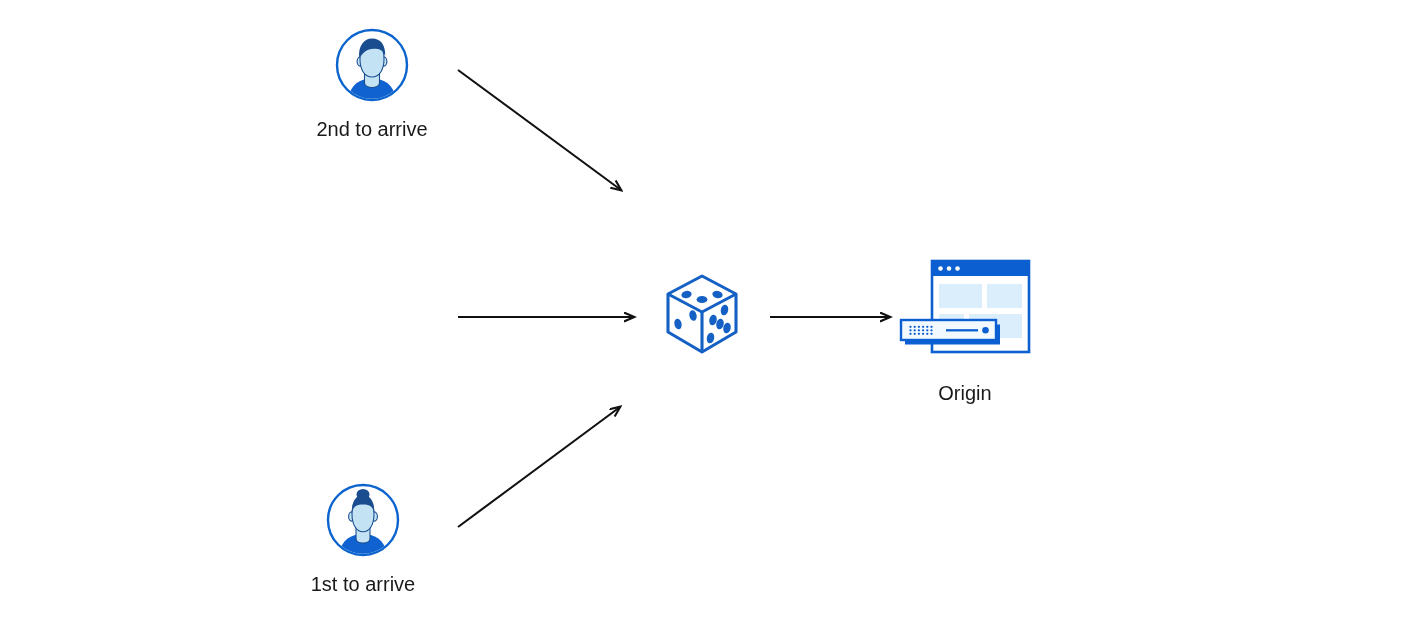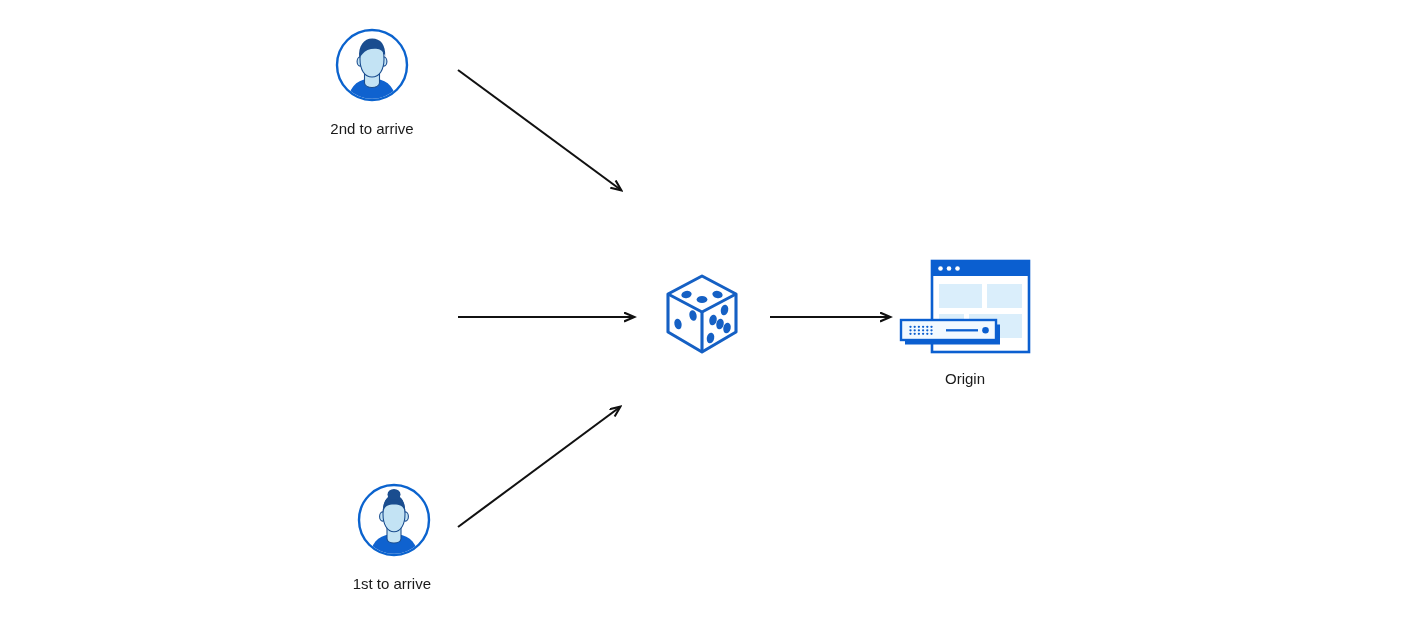--- a/index.html
+++ b/index.html
@@ -18,31 +18,31 @@
     background: #ffffff;
     overflow: hidden;
   }
   .node {
     position: absolute;
     display: flex;
     flex-direction: column;
     align-items: center;
   }
   .node-label {
-    font-size: 15px;
+    font-size: 20px;
     line-height: 26px;
     color: #1a1a1a;
     white-space: nowrap;
     font-weight: 400;
   }
   .avatar-node .node-label {
     margin-top: 14px;
   }
   .origin-node .node-label {
-    margin-top: 8px;
+    margin-top: 22px;
   }
   .avatar-icon {
     width: 74px;
     height: 74px;
     display: block;
   }
   .dice-icon {
     width: 88px;
     height: 88px;
     display: block;
@@ -98,21 +98,21 @@
         <ellipse cx="25.2" cy="33.5" rx="3.1" ry="4.6" fill="#c3e3f4" stroke="#1a4d8f" stroke-width="1.1"></ellipse>
         <ellipse cx="48.8" cy="33.5" rx="3.1" ry="4.6" fill="#c3e3f4" stroke="#1a4d8f" stroke-width="1.1"></ellipse>
         <path d="M25 31 C25 17.5 31 11.5 37 11.5 C43 11.5 49 17.5 49 31 C49 41.5 44.5 49 37 49 C29.5 49 25 41.5 25 31 Z" fill="#c3e3f4" stroke="#1a4d8f" stroke-width="1.1"></path>
         <path d="M24.2 29.5 C23 18 29 10.5 37.2 10.5 C45.5 10.5 50.8 16.8 50.2 28.5 C49.2 25 47 21.5 42.5 21 C36 20.2 30.5 22.2 27.5 26 C26.4 27.4 25.2 28.6 24.2 29.5 Z" fill="#1a4d8f"></path>
       </g>
     </svg>
     <div class="node-label">2nd to arrive</div>
   </div>
 
 
-  <div class="node avatar-node" style="left:281px; top:483px; width:150px;align-items:flex-end;">
+  <div class="node avatar-node" style="left:288px; top:483px; width:150px;">
     <svg class="avatar-icon" viewBox="0 0 74 74">
       <circle cx="37" cy="37" r="35" fill="#ffffff" stroke="#0b63ce" stroke-width="2.4"></circle>
       <clipPath id="clipC">
           <circle cx="37" cy="37" r="33.8"></circle>
         </clipPath>
       <g clip-path="url(#clipC)">
         <path d="M13 76 C13 58.5 23.5 51 37 51 C50.5 51 61 58.5 61 76 Z" fill="#0f62cf"></path>
         <path d="M30 43.5 L44 43.5 L44 55.5 C44 58.5 40.5 60 37 60 C33.5 60 30 58.5 30 55.5 Z" fill="#c3e3f4" stroke="#1a4d8f" stroke-width="1.1"></path>
         <ellipse cx="25.6" cy="33.5" rx="3.0" ry="4.6" fill="#c3e3f4" stroke="#1a4d8f" stroke-width="1.1"></ellipse>
         <ellipse cx="48.4" cy="33.5" rx="3.0" ry="4.6" fill="#c3e3f4" stroke="#1a4d8f" stroke-width="1.1"></ellipse>

